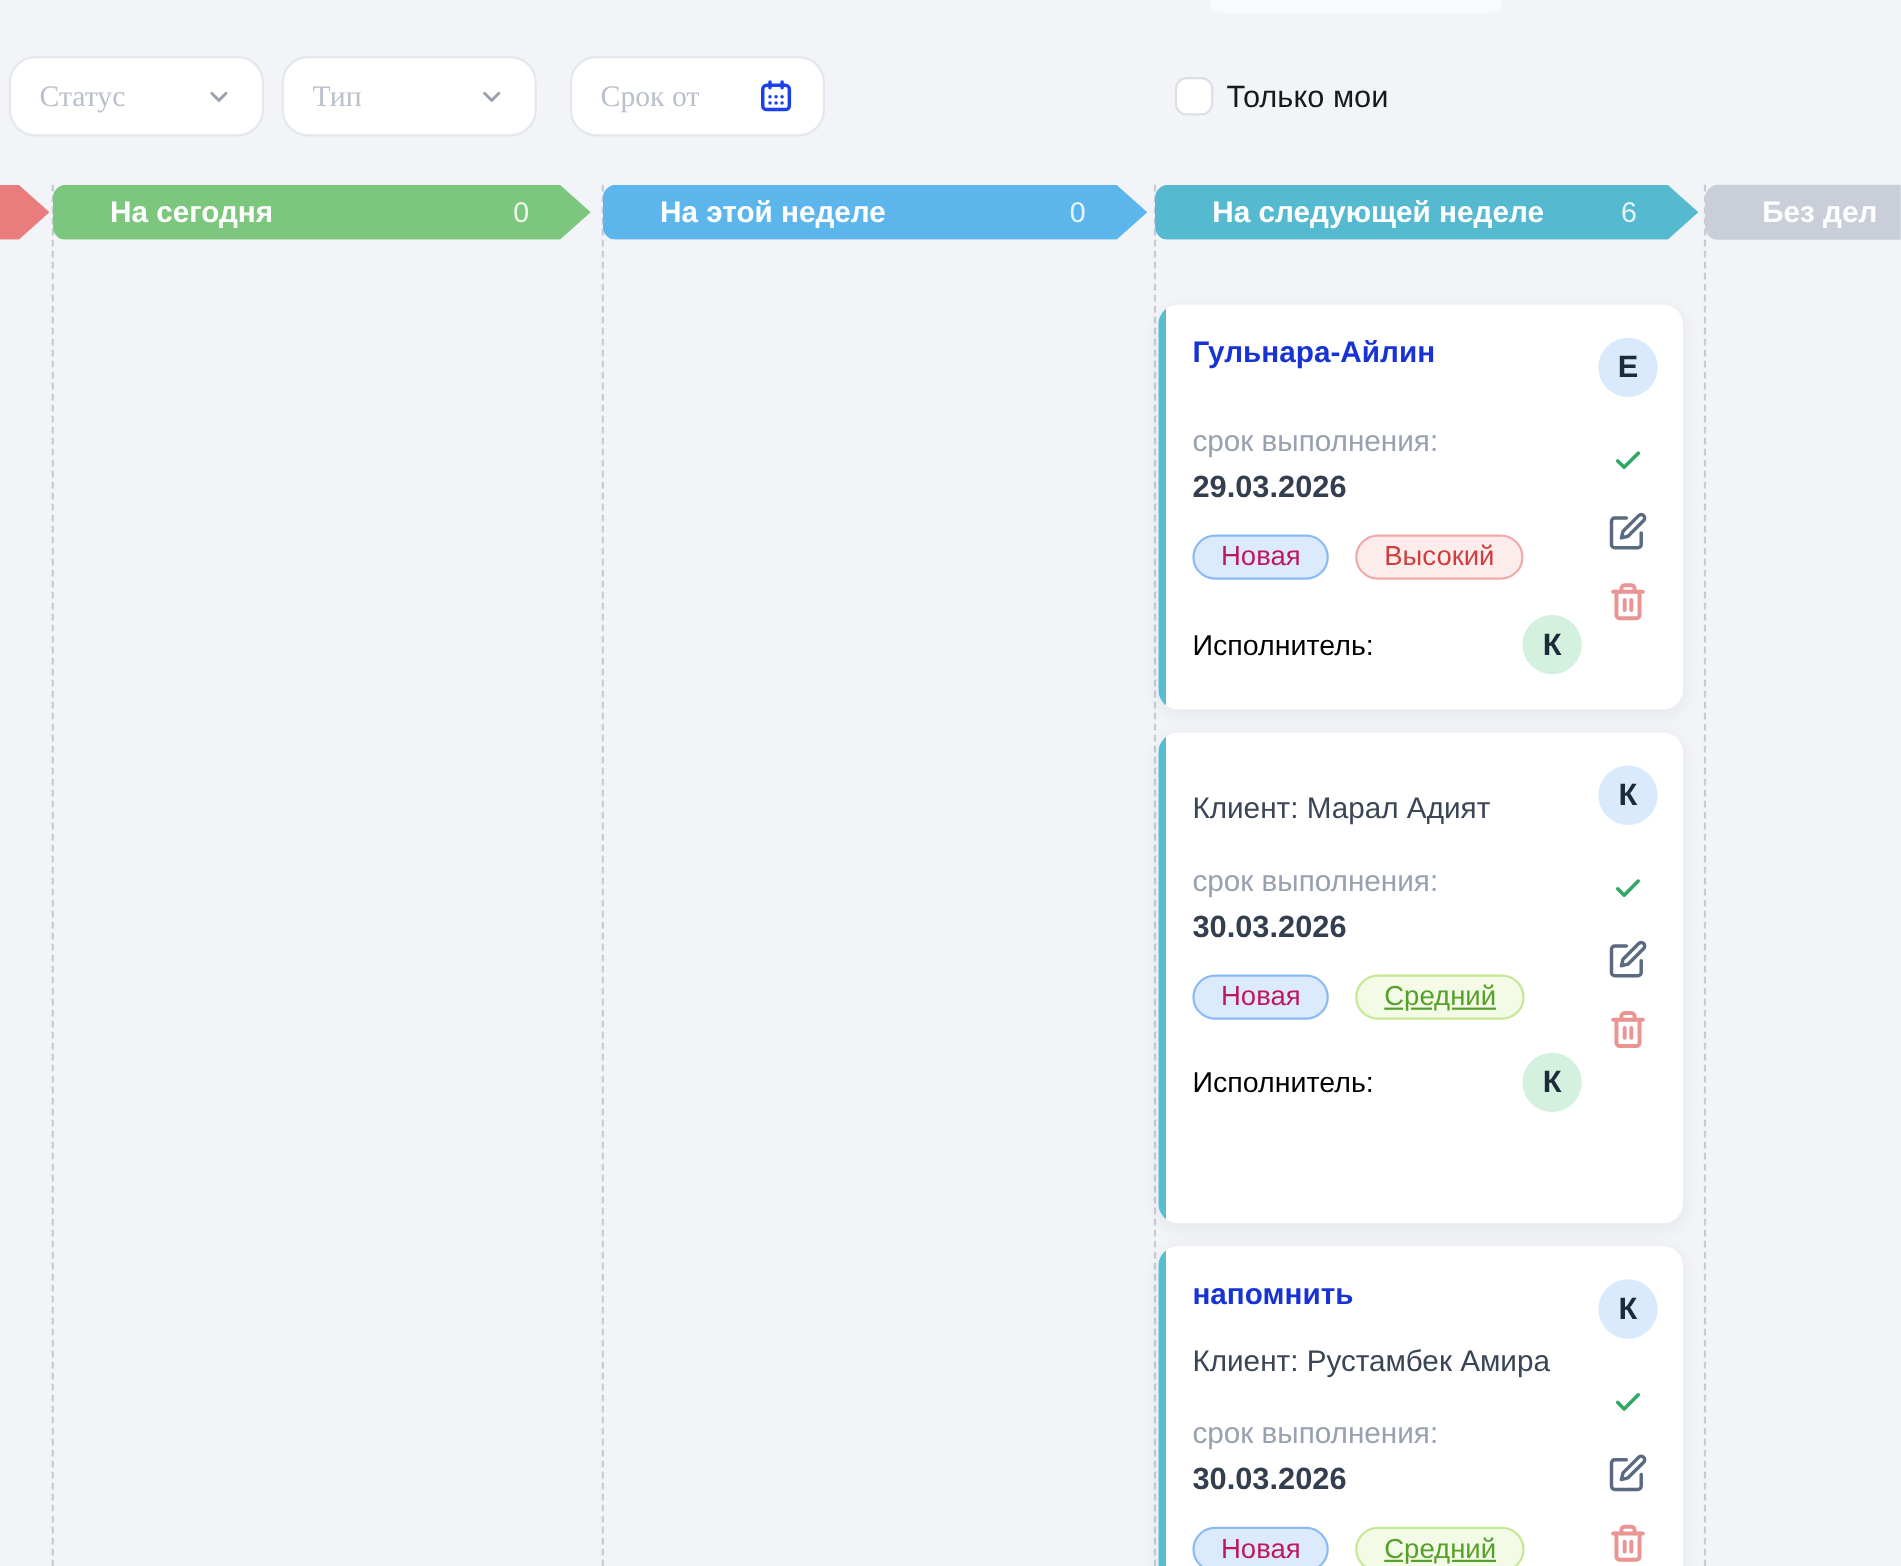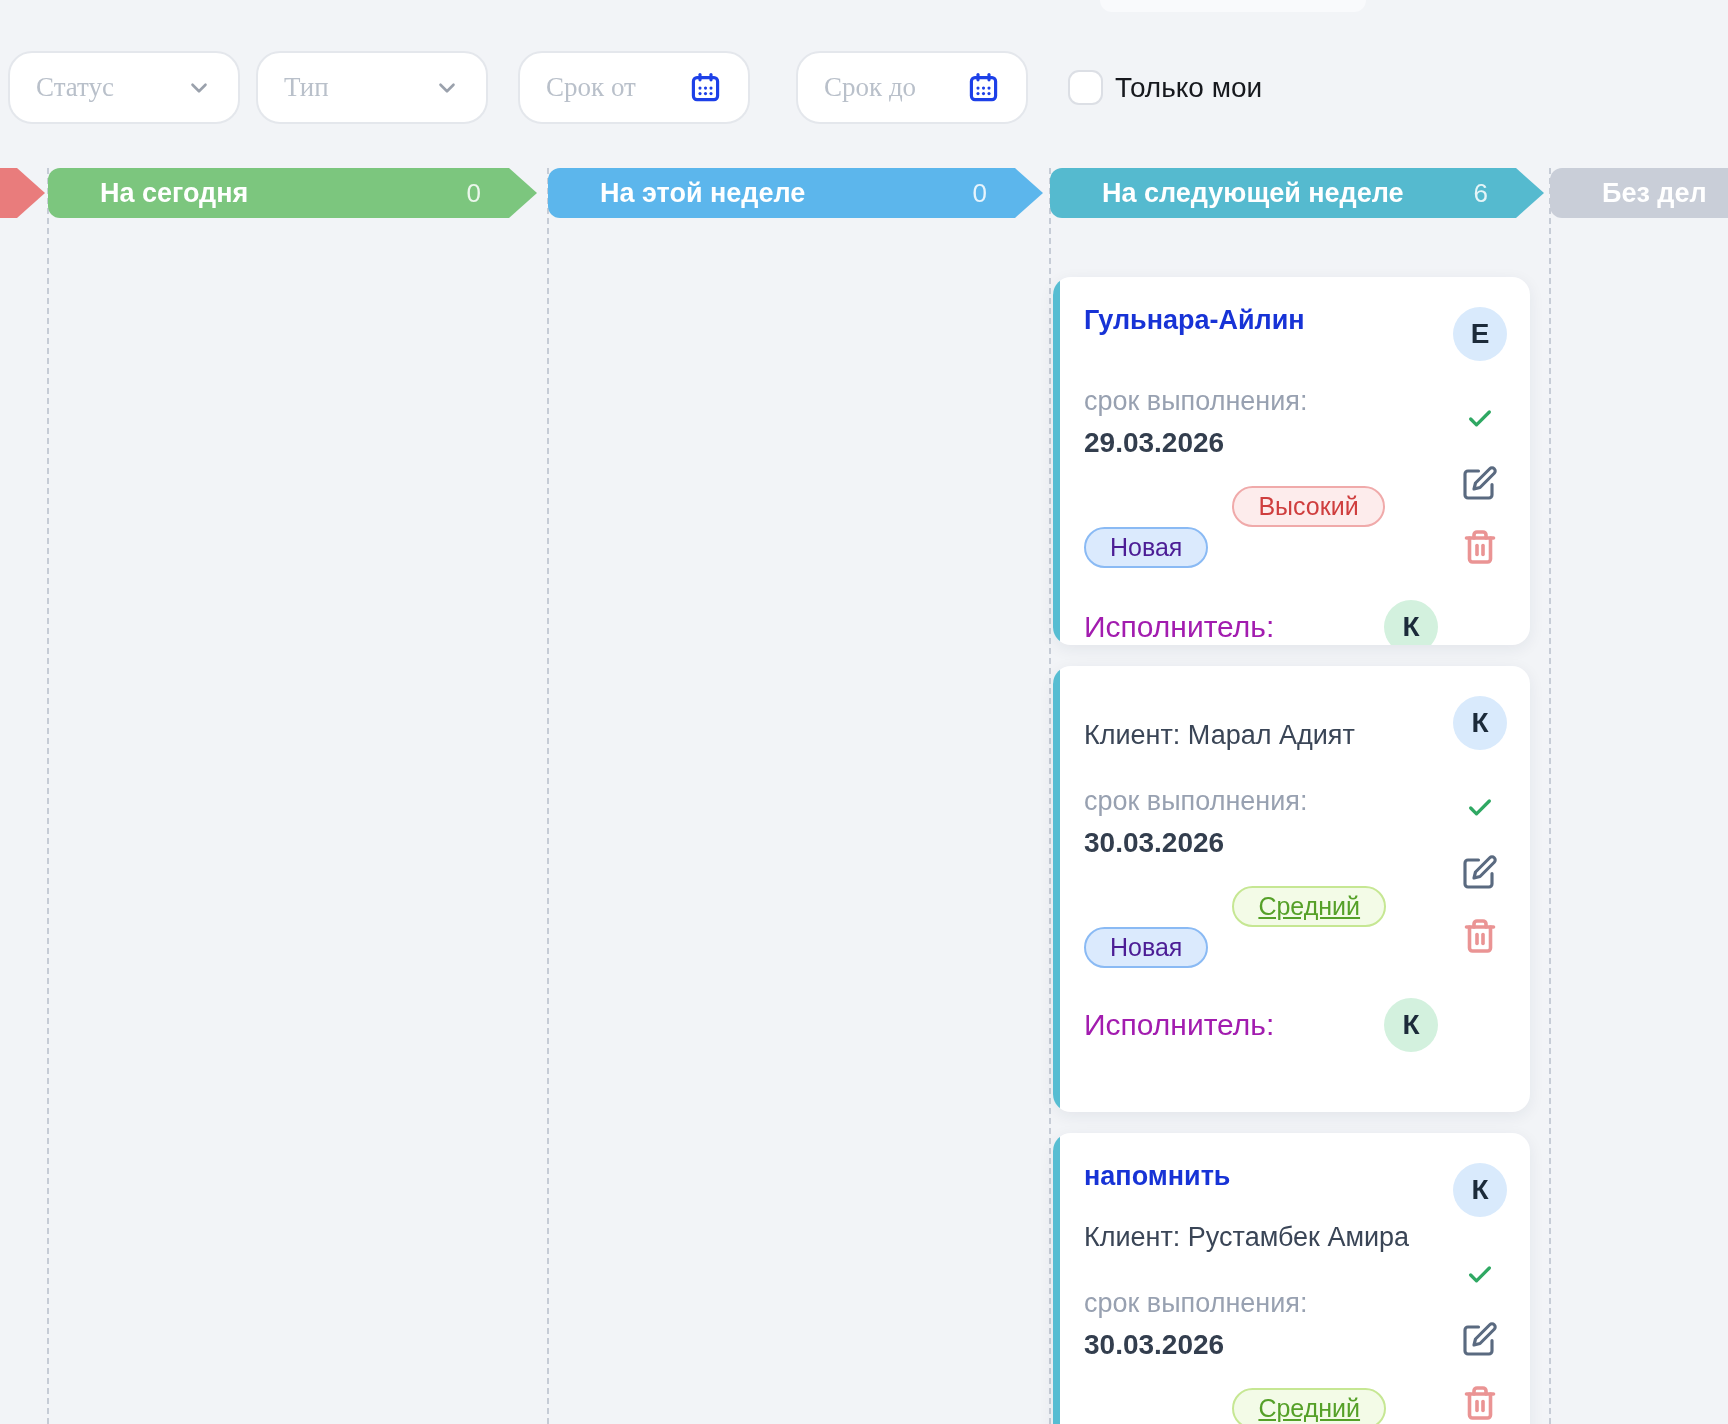--- a/index.html
+++ b/index.html
@@ -51,26 +51,26 @@
   .card-3 { top:1133px; height:420px; }
   .card-main { flex:1; min-width:0; }
   .card-title { display:block; font-size:27px; line-height:35px; font-weight:700; color:#1733d6; cursor:pointer; text-decoration:none; }
   .client { margin-top:26px; font-size:27px; line-height:34px; color:#3a4556; }
   .due-label { font-size:27px; line-height:31px; color:#98a1b1; }
   .card-1 .due-label { margin-top:48px; }
   .card-2 .due-label, .card-3 .due-label { margin-top:34px; }
   .due-date { margin-top:8px; font-size:28px; line-height:35px; font-weight:700; color:#333e4e; }
   .badges { margin-top:26px; display:flex; gap:24px; }
   .badge { height:41px; line-height:37px; padding:0 24px; border-radius:21px; font-size:25px; border:2px solid; white-space:nowrap; }
-  .badge-status { color:#4c1d95; background:#dbeafd; border-color:#8abaf4;margin-top:41px; }
+  .badge-status { color:#be185d; background:#dbeafd; border-color:#8abaf4; }
   .badge-high   { color:#cf3e3e; background:#fdecec; border-color:#f0aaaa; }
   .badge-medium { color:#55a028; background:#f3fbe7; border-color:#c6e793;text-decoration:underline; }
   .assignee-row { margin-top:32px; display:flex; align-items:center; justify-content:space-between; padding-right:14px; }
   .card-2 .assignee-row { margin-top:30px; }
-  .assignee-label { font-size:30px; color:#a21caf; }
+  .assignee-label { font-size:26px; color:#000000; }
   .avatar { width:54px; height:54px; border-radius:50%; display:flex; align-items:center; justify-content:center;
             font-size:28px; font-weight:600; color:#1c2b3a; flex:0 0 auto; }
   .avatar-blue  { background:#d9eafc; }
   .avatar-green { background:#d3f1de; }
   .card-rail { width:56px; display:flex; flex-direction:column; align-items:center; padding-top:4px; }
   .icon-check { margin-top:44px; width:32px; height:28px; stroke:#2fa863; fill:none; stroke-width:2.8; stroke-linecap:round; stroke-linejoin:round; cursor:pointer; }
   .icon-edit  { margin-top:32px; width:36px; height:36px; stroke:#5a6a80; fill:none; stroke-width:2.1; stroke-linecap:round; stroke-linejoin:round; cursor:pointer; }
   .icon-trash { margin-top:26px; width:36px; height:40px; stroke:#ea9494; fill:none; stroke-width:2.4; stroke-linecap:round; stroke-linejoin:round; cursor:pointer; }
 </style>
 </head>
@@ -100,34 +100,20 @@
         <line x1="8" y1="2.6" x2="8" y2="6.4"></line>
           <line x1="16" y1="2.6" x2="16" y2="6.4"></line>
         <circle cx="8" cy="12.4" r="1.15"></circle>
           <circle cx="12" cy="12.4" r="1.15"></circle>
           <circle cx="16" cy="12.4" r="1.15"></circle>
         <circle cx="8" cy="16.4" r="1.15"></circle>
           <circle cx="12" cy="16.4" r="1.15"></circle>
           <circle cx="16" cy="16.4" r="1.15"></circle>
       </svg>
     </div>
-    <div class="fbox fbox-to">
-      <span class="ph">Срок до</span>
-      <svg class="cal" viewBox="0 0 24 24">
-        <rect x="3.2" y="4.8" width="17.6" height="16" rx="2.6"></rect>
-        <line x1="8" y1="2.6" x2="8" y2="6.4"></line>
-          <line x1="16" y1="2.6" x2="16" y2="6.4"></line>
-        <circle cx="8" cy="12.4" r="1.15"></circle>
-          <circle cx="12" cy="12.4" r="1.15"></circle>
-          <circle cx="16" cy="12.4" r="1.15"></circle>
-        <circle cx="8" cy="16.4" r="1.15"></circle>
-          <circle cx="12" cy="16.4" r="1.15"></circle>
-          <circle cx="16" cy="16.4" r="1.15"></circle>
-      </svg>
-    </div>
     <div class="onlymine">
       <span class="checkbox"></span>
       <span class="lbl">Только мои</span>
     </div>
   </div>
 
   <div class="dash dash-1"></div>
   <div class="dash dash-2"></div>
   <div class="dash dash-3"></div>
   <div class="dash dash-4"></div>

